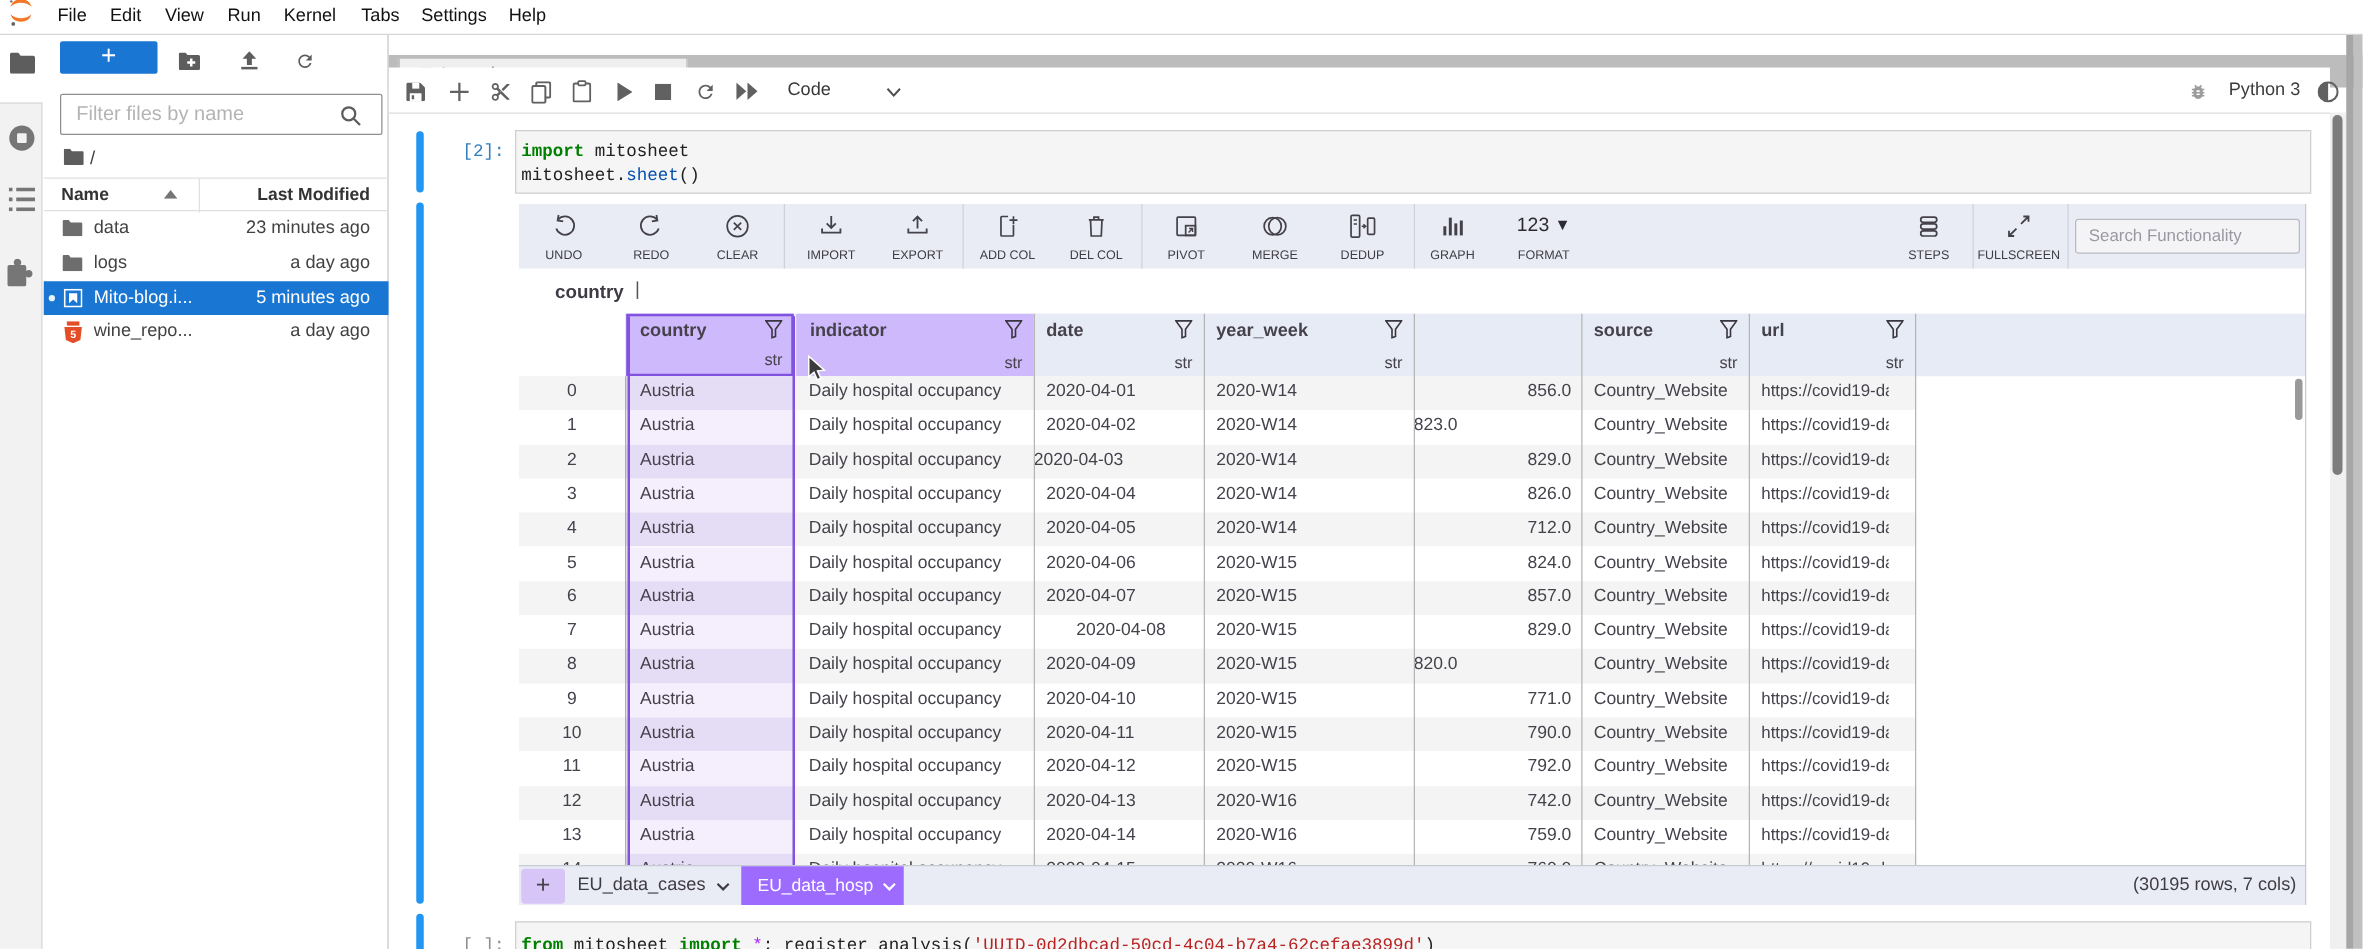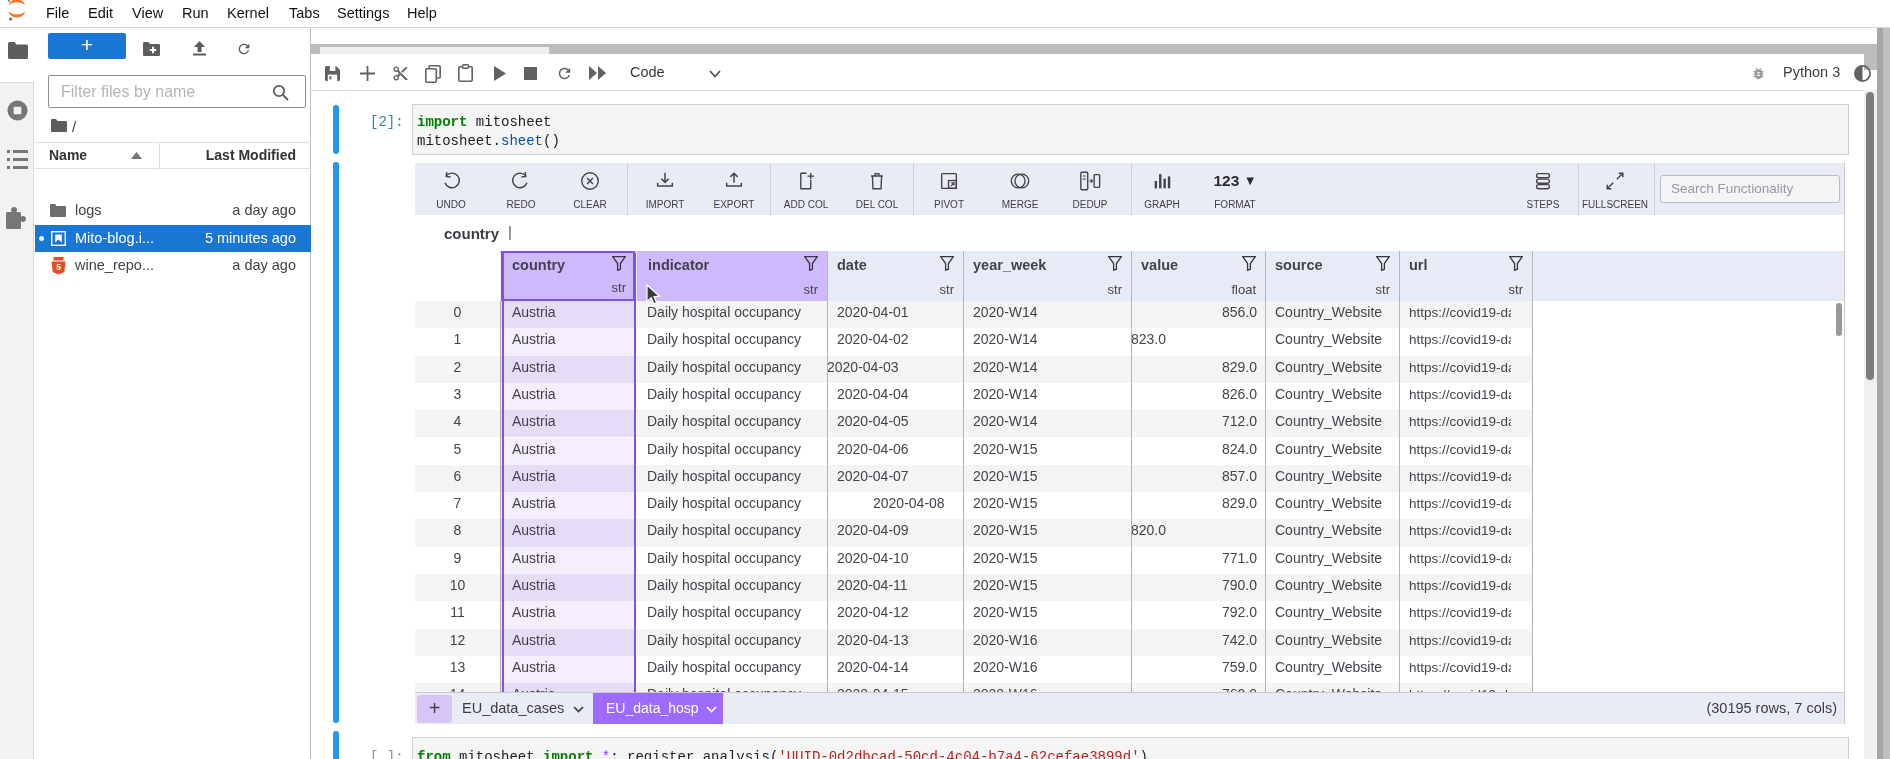--- a/index.html
+++ b/index.html
@@ -103,20 +103,27 @@
 </svg>
 <span class="abs" style="left:37px;top:90px;font-size:15px;color:#424242">/</span>
 <div class="abs" style="left:0px;top:114px;width:276px;height:27px;border-top:1px solid #e0e0e0;border-bottom:1px solid #e0e0e0">
  <span style="position:absolute;left:14px;top:4px;font-size:14px;font-weight:bold;color:#333">Name</span>
  <svg class="abs" style="left:96px;top:9px" width="11" height="7" viewBox="0 0 11 7">
         <path d="M5.5 0 L11 7 L0 7 Z" fill="#757575"></path>
       </svg>
  <div class="abs" style="left:124px;top:0px;width:1px;height:27px;background:#e0e0e0"></div>
  <span style="position:absolute;right:15px;top:4px;font-size:14px;font-weight:bold;color:#333">Last Modified</span>
 </div>
+<div class="abs" style="left:0;top:141px;width:276px;height:28px">
+ <svg class="abs" style="left:15px;top:7px" width="16" height="13" viewBox="0 0 16 13">
+        <path d="M0 1.1 Q0 0 1.1 0 L5 0 L6.5 1.9 L14.9 1.9 Q16 1.9 16 3 L16 11.9 Q16 13 14.9 13 L1.1 13 Q0 13 0 11.9 Z" fill="#6d6d6d"></path>
+      </svg>
+ <span style="position:absolute;left:40px;top:5px;font-size:14.5px;color:#424242">data</span>
+ <span style="position:absolute;right:15px;top:5px;font-size:14.5px;color:#424242">23 minutes ago</span>
+</div>
 <div class="abs" style="left:0;top:169px;width:276px;height:28px">
  <svg class="abs" style="left:15px;top:7px" width="16" height="13" viewBox="0 0 16 13">
         <path d="M0 1.1 Q0 0 1.1 0 L5 0 L6.5 1.9 L14.9 1.9 Q16 1.9 16 3 L16 11.9 Q16 13 14.9 13 L1.1 13 Q0 13 0 11.9 Z" fill="#6d6d6d"></path>
       </svg>
  <span style="position:absolute;left:40px;top:5px;font-size:14.5px;color:#424242">logs</span>
  <span style="position:absolute;right:15px;top:5px;font-size:14.5px;color:#424242">a day ago</span>
 </div>
 <div class="abs" style="left:0;top:197px;width:276px;height:27px;background:#1976d2">
  <div class="abs" style="left:4px;top:11px;width:5px;height:5px;border-radius:50%;background:#eaf1fa"></div>
  <svg class="abs" style="left:16px;top:6px" width="15" height="15" viewBox="0 0 15 15">
@@ -283,21 +290,21 @@
             <g fill="#45414b">
               <rect x="4" y="12" width="2.6" height="8"></rect>
               <rect x="8.8" y="4.5" width="2.6" height="15.5"></rect>
               <rect x="13.6" y="9.5" width="2.6" height="10.5"></rect>
               <rect x="18.4" y="7" width="2.6" height="13"></rect>
             </g>
           </svg>
   <div class="lbl">GRAPH</div>
  </div>
  <div class="mbtn" style="left:785px">
-  <div style="position:absolute;left:0;right:0;top:9px;font-size:15.5px;color:#2e2a33;font-weight:bold">123 <span style="font-size:13px;position:relative;top:-1px">▼</span></div>
+  <div style="position:absolute;left:0;right:0;top:9px;font-size:15.5px;color:#2e2a33;font-weight:normal">123 <span style="font-size:13px;position:relative;top:-1px">▼</span></div>
   <div class="lbl">FORMAT</div>
  </div>
  <div class="mbtn" style="left:1093px">
   <svg width="22" height="22" viewBox="0 0 24 24">
             <g fill="none" stroke="#45414b" stroke-width="1.5">
               <rect x="5" y="4" width="14" height="4.5" rx="2.2"></rect>
               <rect x="5" y="10" width="14" height="4.5" rx="2.2"></rect>
               <rect x="5" y="16" width="14" height="4.5" rx="2.2"></rect>
             </g>
           </svg>
@@ -344,27 +351,20 @@
         </svg>
  <span class="htype">str</span>
 </div>
 <div class="ghead" style="left:548px;width:168px">
  <span class="hname" style="left:10px">year_week</span>
  <svg class="hfun" width="14" height="15" viewBox="0 0 14 15">
           <path d="M0.7 0.7 L13.3 0.7 L8.4 7.5 L8.4 13.2 L5.6 14.2 L5.6 7.5 Z" fill="none" stroke="#3a363f" stroke-width="1.3"></path>
         </svg>
  <span class="htype">str</span>
 </div>
-<div class="ghead" style="left:716px;width:134px">
- <span class="hname" style="left:10px">value</span>
- <svg class="hfun" width="14" height="15" viewBox="0 0 14 15">
-          <path d="M0.7 0.7 L13.3 0.7 L8.4 7.5 L8.4 13.2 L5.6 14.2 L5.6 7.5 Z" fill="none" stroke="#3a363f" stroke-width="1.3"></path>
-        </svg>
- <span class="htype">float</span>
-</div>
 <div class="ghead" style="left:850px;width:134px">
  <span class="hname" style="left:10px">source</span>
  <svg class="hfun" width="14" height="15" viewBox="0 0 14 15">
           <path d="M0.7 0.7 L13.3 0.7 L8.4 7.5 L8.4 13.2 L5.6 14.2 L5.6 7.5 Z" fill="none" stroke="#3a363f" stroke-width="1.3"></path>
         </svg>
  <span class="htype">str</span>
 </div>
 <div class="ghead" style="left:984px;width:133px">
  <span class="hname" style="left:10px">url</span>
  <svg class="hfun" width="14" height="15" viewBox="0 0 14 15">
@@ -439,21 +439,21 @@
  <span class="mc" style="left:412px;width:136px;padding-left:10px">2020-04-07</span>
  <span class="mc" style="left:548px;width:168px;padding-left:10px">2020-W15</span>
  <span class="mc" style="left:716px;width:134px;text-align:right;padding-right:8px">857.0</span>
  <span class="mc" style="left:850px;width:134px;padding-left:10px">Country_Website</span>
  <span class="mc" style="left:984px;width:133px;padding-left:10px;width:112px;overflow:hidden;white-space:nowrap;font-size:13.5px">https://covid19-dashl</span>
 </div>
 <div class="mrow" style="top:329.1px;background:#ffffff">
  <span class="mc" style="left:0;width:85px;text-align:center">7</span>
  <span class="mc" style="left:85px;width:135px;background:#f4eefd;padding-left:12px">Austria</span>
  <span class="mc" style="left:220px;width:192px;padding-left:12px">Daily hospital occupancy</span>
- <span class="mc" style="left:432px;width:136px;padding-left:26px">2020-04-08</span>
+ <span class="mc" style="left:420px;width:136px;padding-left:26px">2020-04-08</span>
  <span class="mc" style="left:548px;width:168px;padding-left:10px">2020-W15</span>
  <span class="mc" style="left:716px;width:134px;text-align:right;padding-right:8px">829.0</span>
  <span class="mc" style="left:850px;width:134px;padding-left:10px">Country_Website</span>
  <span class="mc" style="left:984px;width:133px;padding-left:10px;width:112px;overflow:hidden;white-space:nowrap;font-size:13.5px">https://covid19-dashl</span>
 </div>
 <div class="mrow" style="top:356.4px;background:#f4f4f4">
  <span class="mc" style="left:0;width:85px;text-align:center">8</span>
  <span class="mc" style="left:85px;width:135px;background:#e5ddf5;padding-left:12px">Austria</span>
  <span class="mc" style="left:220px;width:192px;padding-left:12px">Daily hospital occupancy</span>
  <span class="mc" style="left:412px;width:136px;padding-left:10px">2020-04-09</span>

